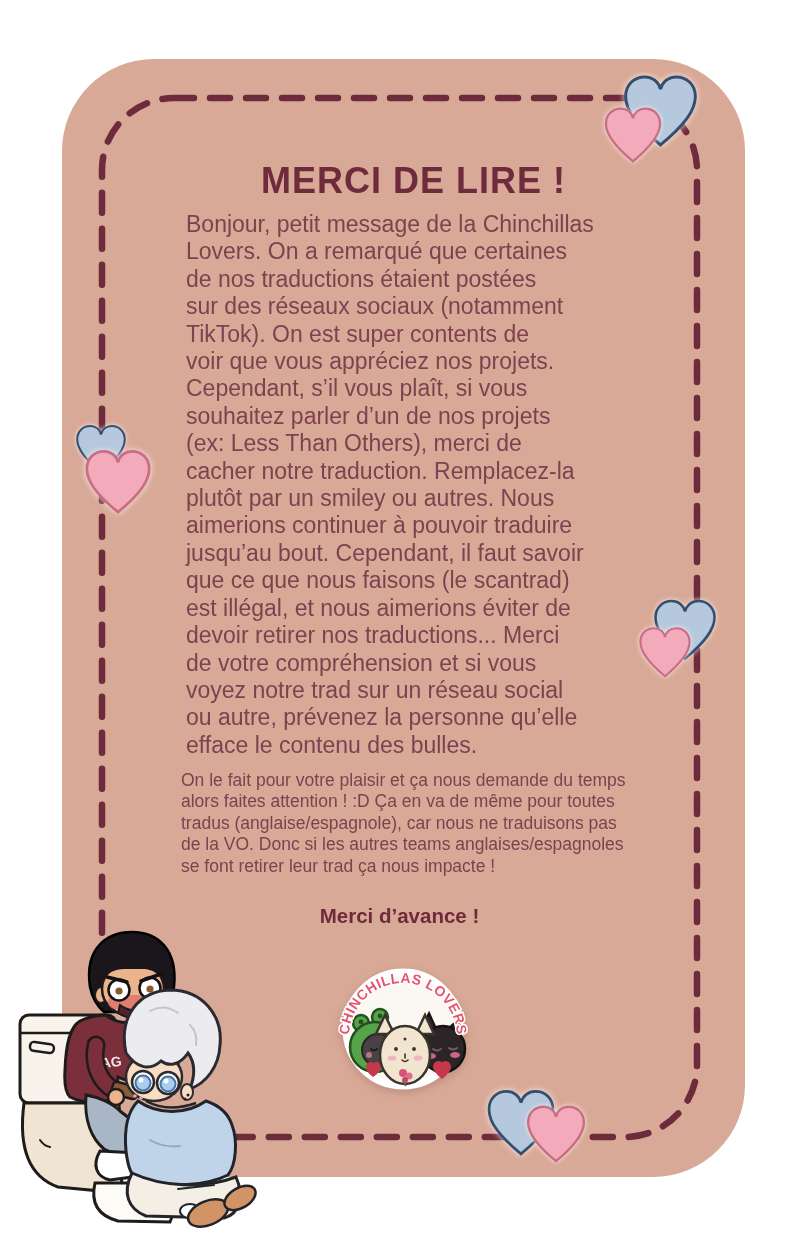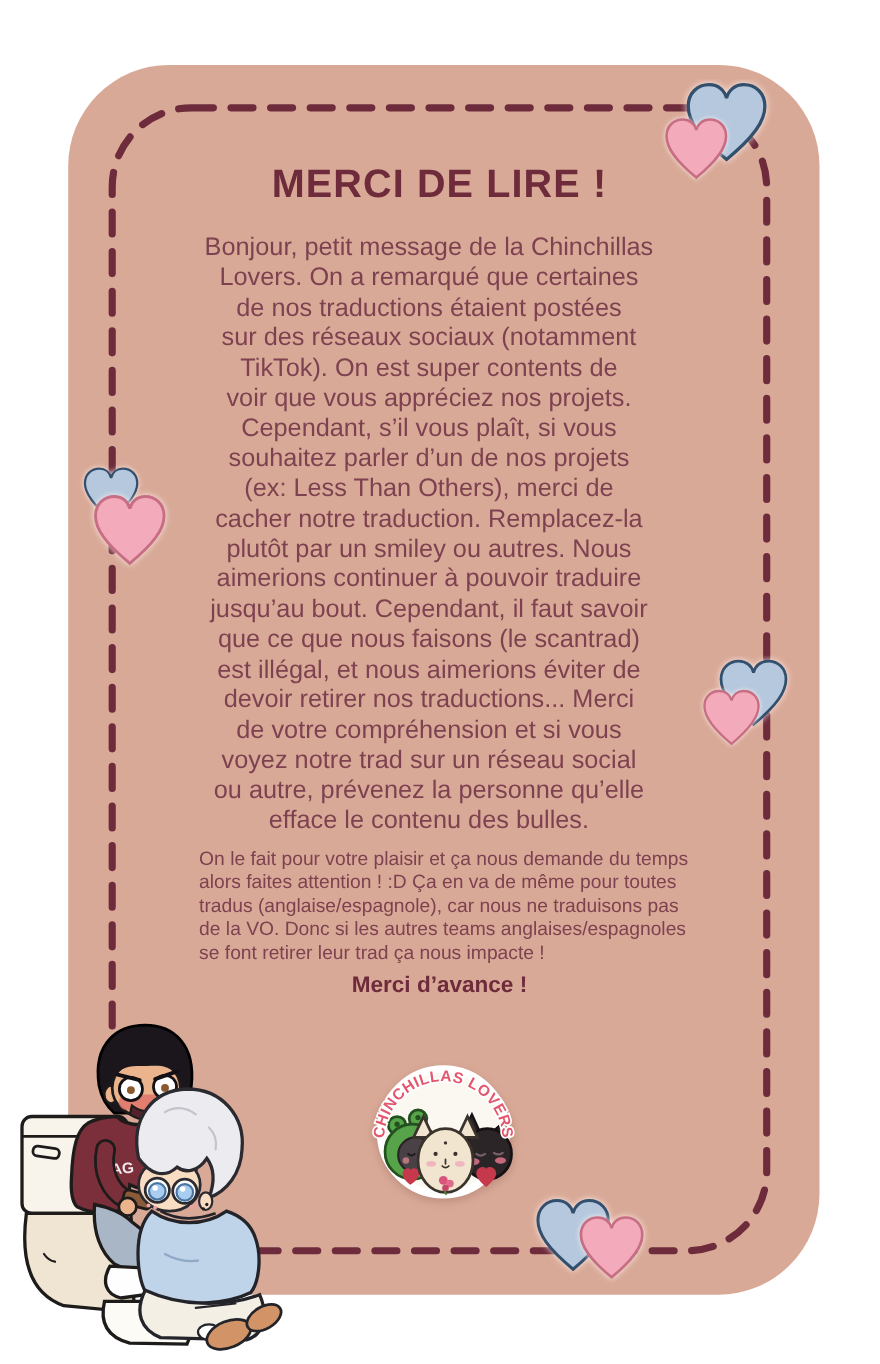--- a/index.html
+++ b/index.html
@@ -6,38 +6,37 @@
   .canvas{
     position:relative;width:800px;height:1240px;background:#ffffff;
     overflow:hidden;font-family:"Liberation Sans",sans-serif;
   }
   .card{
     position:absolute;left:62px;top:59px;width:683px;height:1118px;
     background:var(--card-bg,#d9a997);border-radius:92px;z-index:1;
   }
   .dash-layer{position:absolute;left:0;top:0;z-index:2;pointer-events:none;}
   .page-title{
-    position:absolute;left:102px;top:146px;width:595px;margin:0;
+    position:absolute;left:102px;top:146px;width:595px;margin:14px;
     text-align:center;font-size:36px;font-weight:bold;letter-spacing:1px;
     color:var(--accent,#6d2b3b);z-index:3;
   }
   .main-par{
     position:absolute;left:186px;top:211px;z-index:3;
     font-size:23px;line-height:27.4px;color:var(--text,#7e4150);
     white-space:pre;
-    text-align:center;
   }
   .note-par{
     position:absolute;left:181px;top:760px;z-index:3;
     font-size:17.5px;line-height:21.4px;color:var(--text,#7e4150);
     white-space:pre;
     margin-top:10px;
   }
   .closing{
-    position:absolute;left:102px;top:884px;width:595px;z-index:3;
+    position:absolute;left:102px;top:904px;width:595px;z-index:3;
     text-align:center;font-weight:bold;font-size:20.5px;line-height:23px;
     color:var(--accent,#6d2b3b);
   }
   .hearts{position:absolute;z-index:4;pointer-events:none;}
   .heart-blue{
     fill:var(--heart-blue,#b5c8dd);stroke:var(--heart-blue-line,#32506d);
     stroke-width:3.5;filter:drop-shadow(0 0 4px rgba(253,241,238,.9));
   }
   .heart-pink{
     fill:var(--heart-pink,#f3aaba);stroke:var(--heart-pink-line,#c76d84);

